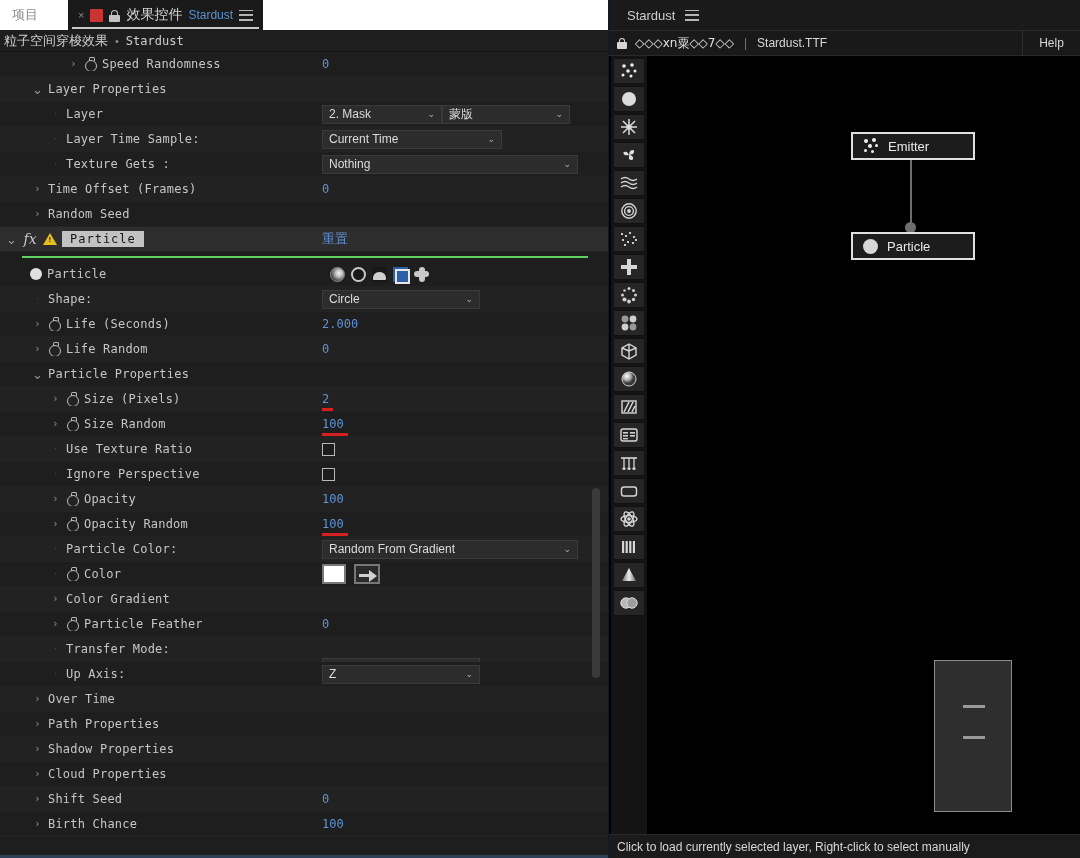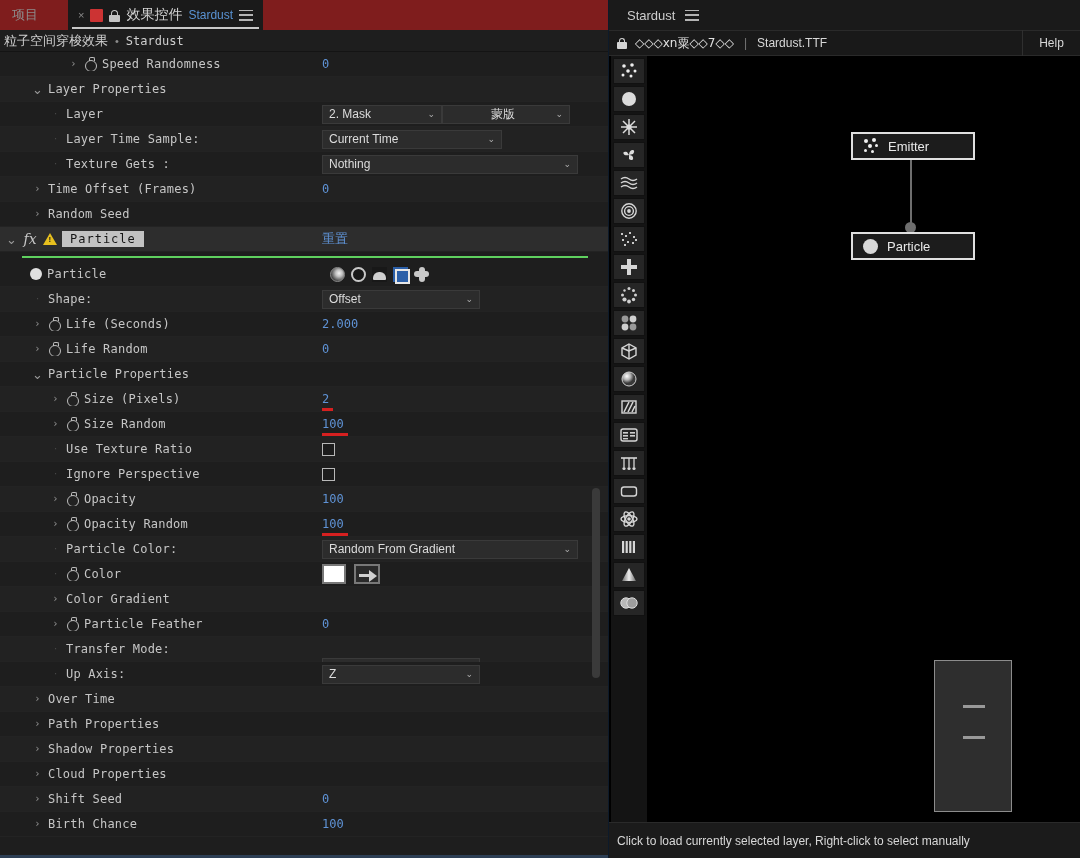--- a/index.html
+++ b/index.html
@@ -13,21 +13,21 @@
   #app { position: relative; width: 1080px; height: 858px; display: flex; }
 
   
   #left-panel {
     width: 608px; height: 858px;
     background: #1e1e1e;
     position: relative;
     overflow: hidden;
   }
   .tabbar {
-    height: 30px; background: #7f1d1d;
+    height: 30px; background: #ffffff;
     display: flex; align-items: center;
     position: relative;
   }
   .tab {
     display: flex; align-items: center; gap: 6px;
     height: 30px; padding: 0 10px;
     font-size: 13px; color: #9a9a9a;
     position: relative;
   }
   .tab.inactive { color: #8d8d8d; padding-left: 12px; padding-right: 30px; }
@@ -117,21 +117,21 @@
 
   .dropdown {
     background: #2c2c2c; border: 1px solid #3a3a3a;
     height: 19px; display: flex; align-items: center;
     padding: 0 6px; color: #dcdcdc; font-size: 12px;
     font-family: "Liberation Sans", sans-serif;
     cursor: pointer; position: relative;
   }
   .dropdown .cv { width: 12px; flex: none; margin-left: auto; color: #b0b0b0;
                   font-size: 9px; text-align: right; font-family:"DejaVu Sans",sans-serif;}
-  .dd-cn { font-family: "DejaVu Sans", sans-serif; margin-left: 42px; }
+  .dd-cn { font-family: "DejaVu Sans", sans-serif; }
 
   .checkbox {
     width: 13px; height: 13px; border: 1.5px solid #b8b8b8;
     background: #1c1c1c; cursor: pointer; position: relative;
   }
 
   .fx-ico {
     font-family: "DejaVu Serif", serif; font-style: italic;
     font-size: 14px; color: #c8c8c8; width: 16px; text-align:center;
   }
@@ -287,21 +287,21 @@
     position:absolute; border-radius:50%; background:#f2f2f2;
   }
   .wechat .b1 { left:0; top:0; width:27px; height:23px; }
   .wechat .b2 { left:15px; top:10px; width:24px; height:21px; }
   .wechat .t1 { position:absolute; left:2px; top:20px; width:0;height:0;
      border-left:7px solid #f2f2f2; border-top:5px solid transparent;
      border-bottom:5px solid transparent; transform:rotate(30deg);}
   .wechat .e { position:absolute; width:3.5px; height:3.5px; border-radius:50%; background:#222;}
 
   #statusbar {
-    position:absolute; left:0; right:0; bottom:0; height:36px;
+    position:absolute; left:0; right:0; bottom:0; height:24px;
     background:#1b1b1b; display:flex; align-items:center; padding-left:8px;
     font-size: 12px; color:#d8d8d8; border-top:1px solid #2a2a2a;
   }
 </style>
 </head>
 <body>
 
 <div id="app">
 
   <div id="left-panel">
@@ -436,21 +436,21 @@
             </span>
           </div>
         </div>
         <div class="row even">
           <div class="label-cell" style="padding-left: 32px;">
             <span class="tw none">·</span>
             <span class="ptxt">Shape:</span>
           </div>
           <div class="value-cell">
             <span class="dropdown" style="width: 158px;">
-              <span>Offset</span>
+              <span>Circle</span>
               <span class="cv">⌄</span>
             </span>
           </div>
         </div>
         <div class="row odd">
           <div class="label-cell" style="padding-left: 32px;">
             <span class="tw">›</span>
             <span class="stopwatch"></span>
             <span class="ptxt">Life (Seconds)</span>
           </div>

